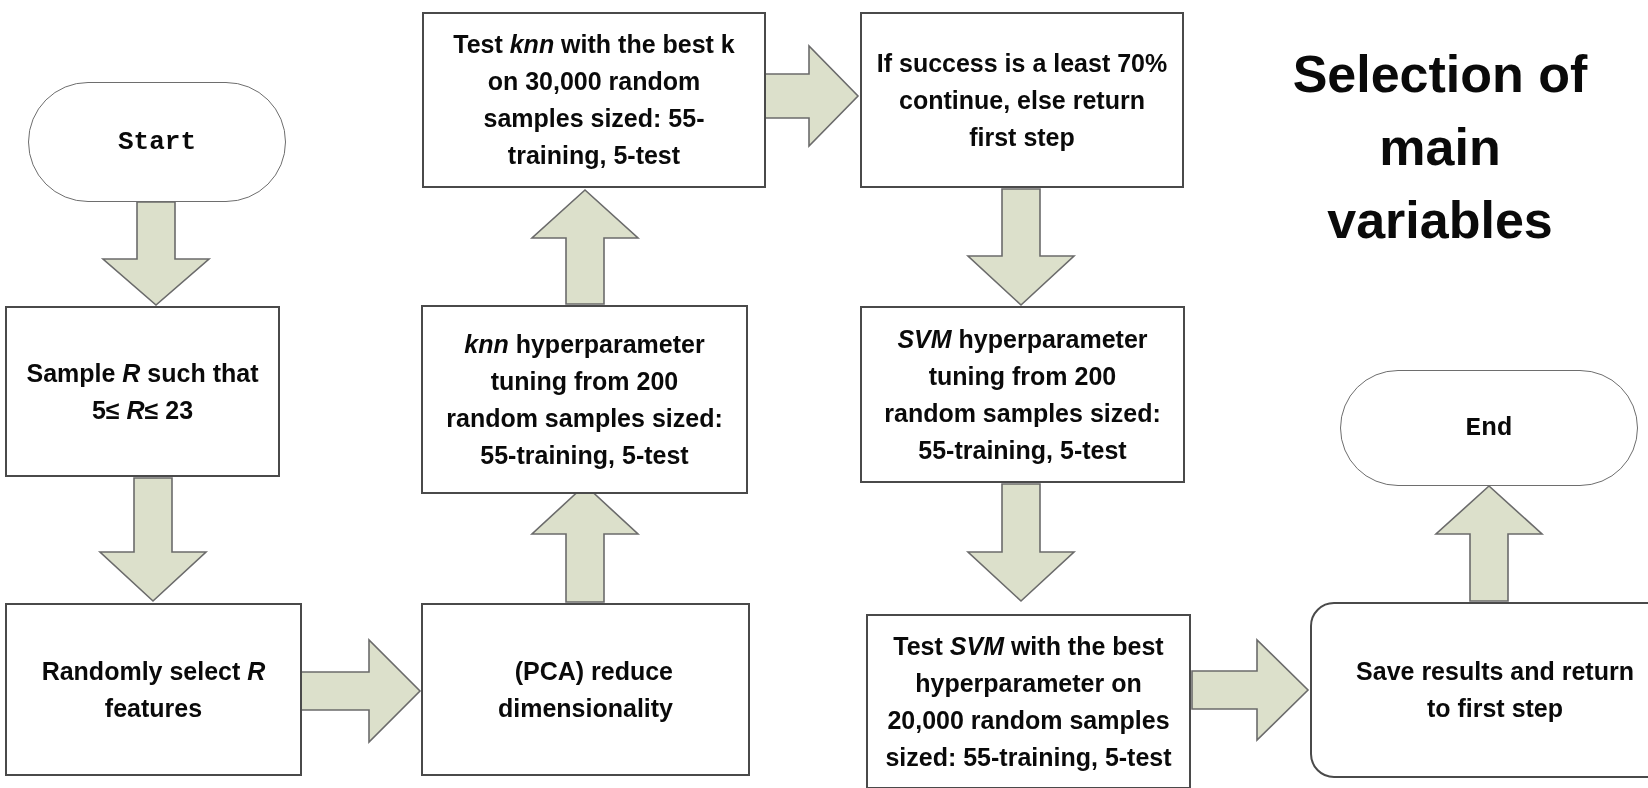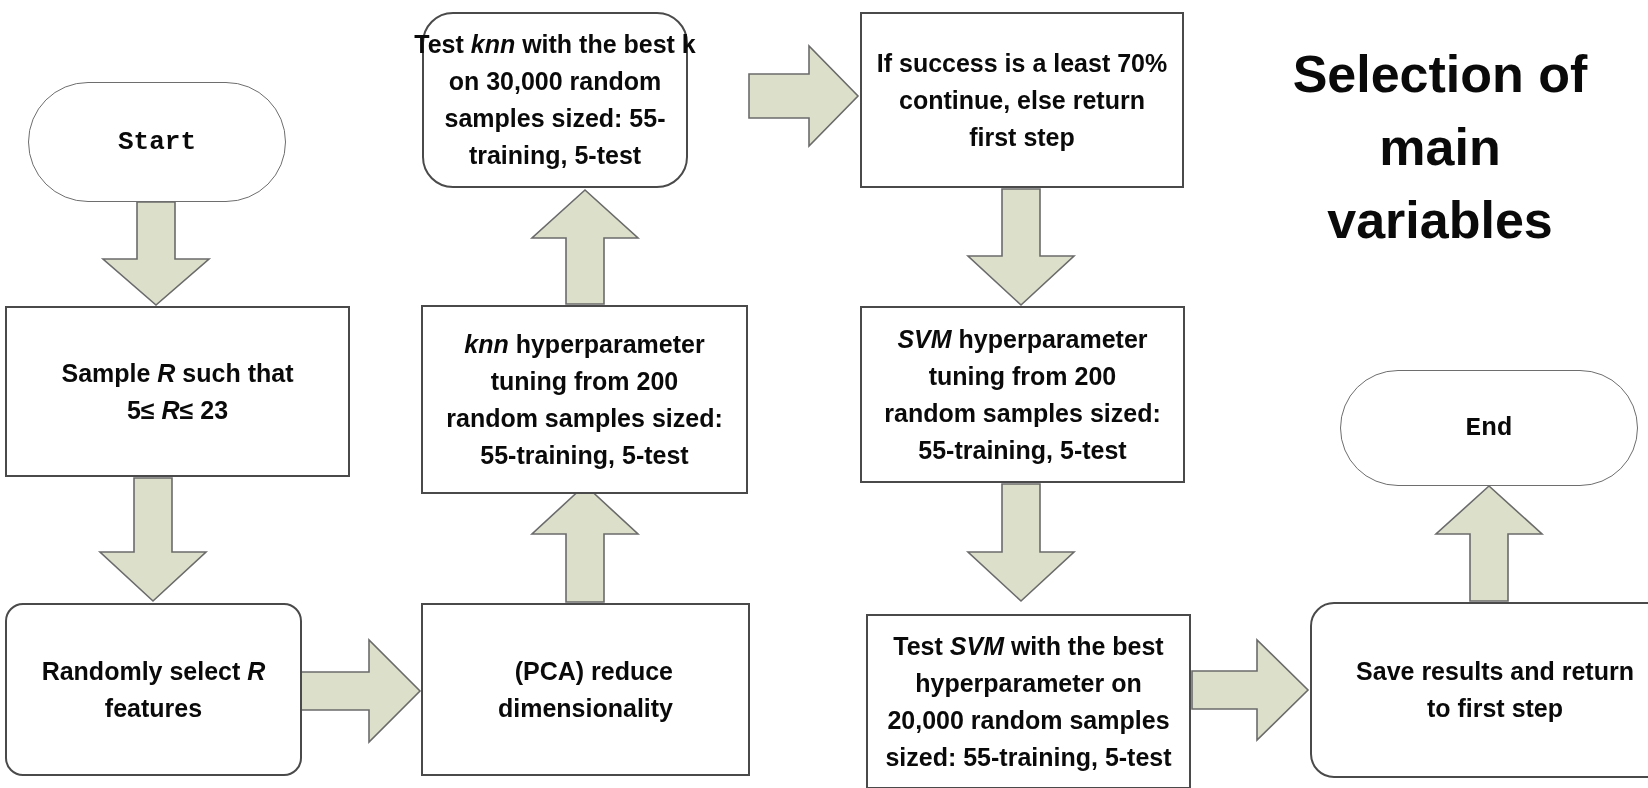--- a/index.html
+++ b/index.html
@@ -70,37 +70,37 @@
     <polygon points="1002,189 1040,189 1040,256 1074,256 1021,305 968,256 1002,256"></polygon>
     <polygon points="1002,484 1040,484 1040,552 1074,552 1021,601 968,552 1002,552"></polygon>
     <polygon points="1192,671 1257,671 1257,640 1308,690 1257,740 1257,709 1192,709"></polygon>
     <polygon points="1470,601 1508,601 1508,534 1542,534 1489,486 1436,534 1470,534"></polygon>
   </svg>
 
   <div class="node stadium" style="left:28px; top:82px; width:258px; height:120px;">
     <span>Start</span>
   </div>
 
-  <div class="node" style="left:5px; top:306px; width:345px; height:171px;">
+  <div class="node" style="left:5px; top:306px; width:275px; height:171px;">
     <span><span>Sample </span><i>R</i><span> such that</span><br><span>5≤ </span><i>R</i><span>≤ 23</span></span>
   </div>
 
-  <div class="node" style="left:5px; top:603px; width:297px; height:173px;border-radius:18px;">
+  <div class="node" style="left:5px; top:603px; width:297px; height:173px;">
     <span><span>Randomly select </span><i>R</i><br><span>features</span></span>
   </div>
 
   <div class="node" style="left:421px; top:603px; width:329px; height:173px;text-align:right;">
     <span><span>(PCA) reduce</span><br><span>dimensionality</span></span>
   </div>
 
   <div class="node" style="left:421px; top:305px; width:327px; height:189px;">
     <span><i>knn</i><span> hyperparameter</span><br><span>tuning from 200</span><br><span>random samples sized:</span><br><span>55-training, 5-test</span></span>
   </div>
 
-  <div class="node" style="left:422px; top:12px; width:266px; height:176px;border-radius:31px;">
+  <div class="node" style="left:422px; top:12px; width:344px; height:176px;">
     <span><span>Test </span><i>knn</i><span> with the best k</span><br><span>on 30,000 random</span><br><span>samples sized: 55-</span><br><span>training, 5-test</span></span>
   </div>
 
   <div class="node" style="left:860px; top:12px; width:324px; height:176px;">
     <span><span>If success is a least 70%</span><br><span>continue, else return</span><br><span>first step</span></span>
   </div>
 
   <div class="node" style="left:860px; top:306px; width:325px; height:177px;">
     <span><i>SVM</i><span> hyperparameter</span><br><span>tuning from 200</span><br><span>random samples sized:</span><br><span>55-training, 5-test</span></span>
   </div>

